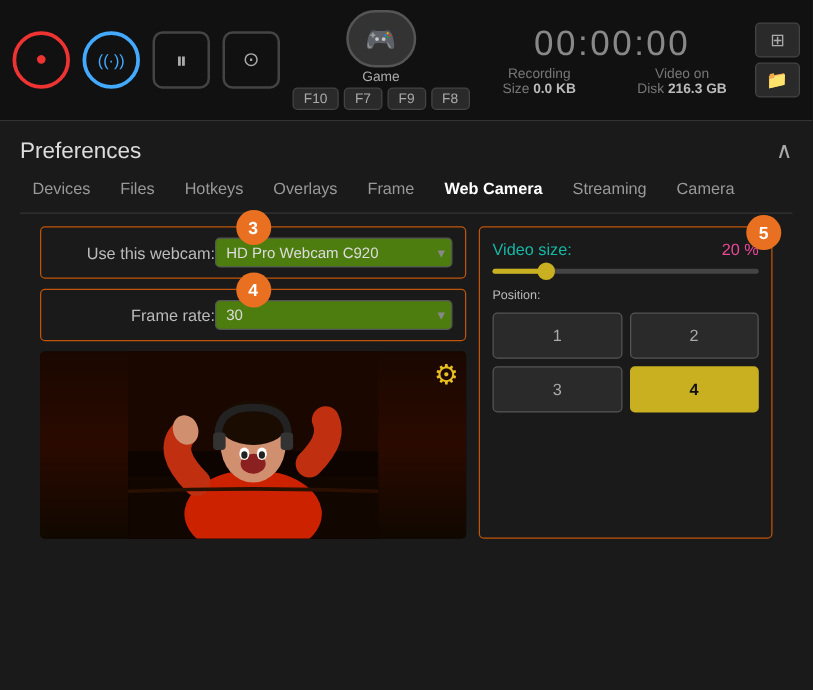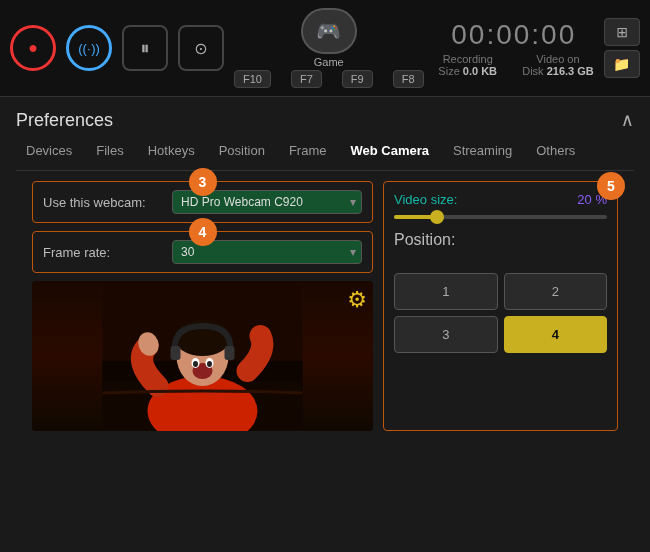--- a/index.html
+++ b/index.html
@@ -145,31 +145,31 @@
 
     
     .settings-box {
       border: 1px solid #c0540a;
       border-radius: 4px;
       margin-bottom: 8px;
     }
     .setting-row {
       display: flex;
       align-items: center;
-      justify-content: space-between;
+      justify-content: flex-end;
       padding: 8px 10px;
       border-bottom: 1px solid #333;
     }
     .setting-row:last-child { border-bottom: none; }
     .setting-label {
       font-size: 13px;
       color: #bbb;
     }
     .setting-select {
-      background: #14532d;
+      background: #4d7c0f;
       border: 1px solid #555;
       border-radius: 4px;
       color: #ddd;
       font-size: 12px;
       padding: 4px 24px 4px 8px;
       appearance: none;
       -webkit-appearance: none;
       cursor: pointer;
       min-width: 190px;
       position: relative;
@@ -247,21 +247,21 @@
     .video-size-row {
       display: flex;
       justify-content: space-between;
       align-items: center;
       margin-bottom: 8px;
     }
     .video-size-label {
       font-size: 13px; color: #14b8a6;
     }
     .video-size-pct {
-      font-size: 13px; color: #8b5cf6;
+      font-size: 13px; color: #ec4899;
     }
     .slider-container {
       margin-bottom: 12px;
     }
     .slider-track {
       height: 4px;
       background: #444;
       border-radius: 2px;
       position: relative;
     }
@@ -274,22 +274,22 @@
     .slider-thumb {
       width: 14px; height: 14px;
       background: #c8b020;
       border-radius: 50%;
       position: absolute;
       top: 50%; transform: translateY(-50%);
       left: calc(20% - 7px);
       cursor: pointer;
     }
     .position-label {
-      font-size: 16px; color: #bbb;
-      margin-bottom: 24px;
+      font-size: 10px; color: #bbb;
+      margin-bottom: 8px;
     }
     .position-grid {
       display: grid;
       grid-template-columns: 1fr 1fr;
       gap: 6px;
     }
     .pos-btn {
       background: #2a2a2a;
       border: 1px solid #555;
       border-radius: 4px;
@@ -339,21 +339,21 @@
 
   <div class="btn-pause">
     <span style="font-size:16px;">⊙</span>
   </div>
 
   <div style="display:flex; flex-direction:column; align-items:center;">
     <div class="btn-game">
       <span style="font-size:20px;">🎮</span>
     </div>
     <div class="game-label">Game</div>
-    <div style="display:flex; gap:20px; margin-top:2px;">
+    <div style="display:flex; gap:4px; margin-top:2px;">
       <span class="hk">F10</span>
       <span class="hk">F7</span>
       <span class="hk">F9</span>
       <span class="hk">F8</span>
     </div>
   </div>
 
   <div class="timer-section">
     <div class="timer-display">00:00:00</div>
     <div class="timer-info">
@@ -378,25 +378,25 @@
 
 <div class="preferences">
   <div class="pref-header">
     <span class="pref-title">Preferences</span>
     <span class="chevron-up">∧</span>
   </div>
   <div class="pref-tabs">
     <div class="pref-tab">Devices</div>
     <div class="pref-tab">Files</div>
     <div class="pref-tab">Hotkeys</div>
-    <div class="pref-tab">Position</div>
+    <div class="pref-tab">Overlays</div>
     <div class="pref-tab">Frame</div>
     <div class="pref-tab active">Web Camera</div>
     <div class="pref-tab">Streaming</div>
-    <div class="pref-tab">Others</div>
+    <div class="pref-tab">Camera</div>
   </div>
 
   <div class="content-area">
 
     <div class="left-panel">
 
       <div class="settings-box step-box-3" style="position:relative;">
         <div class="step-badge" style="position:absolute; top:-14px; left:50%; transform:translateX(-50%); z-index:5;">
           <span>3</span>
         </div>

